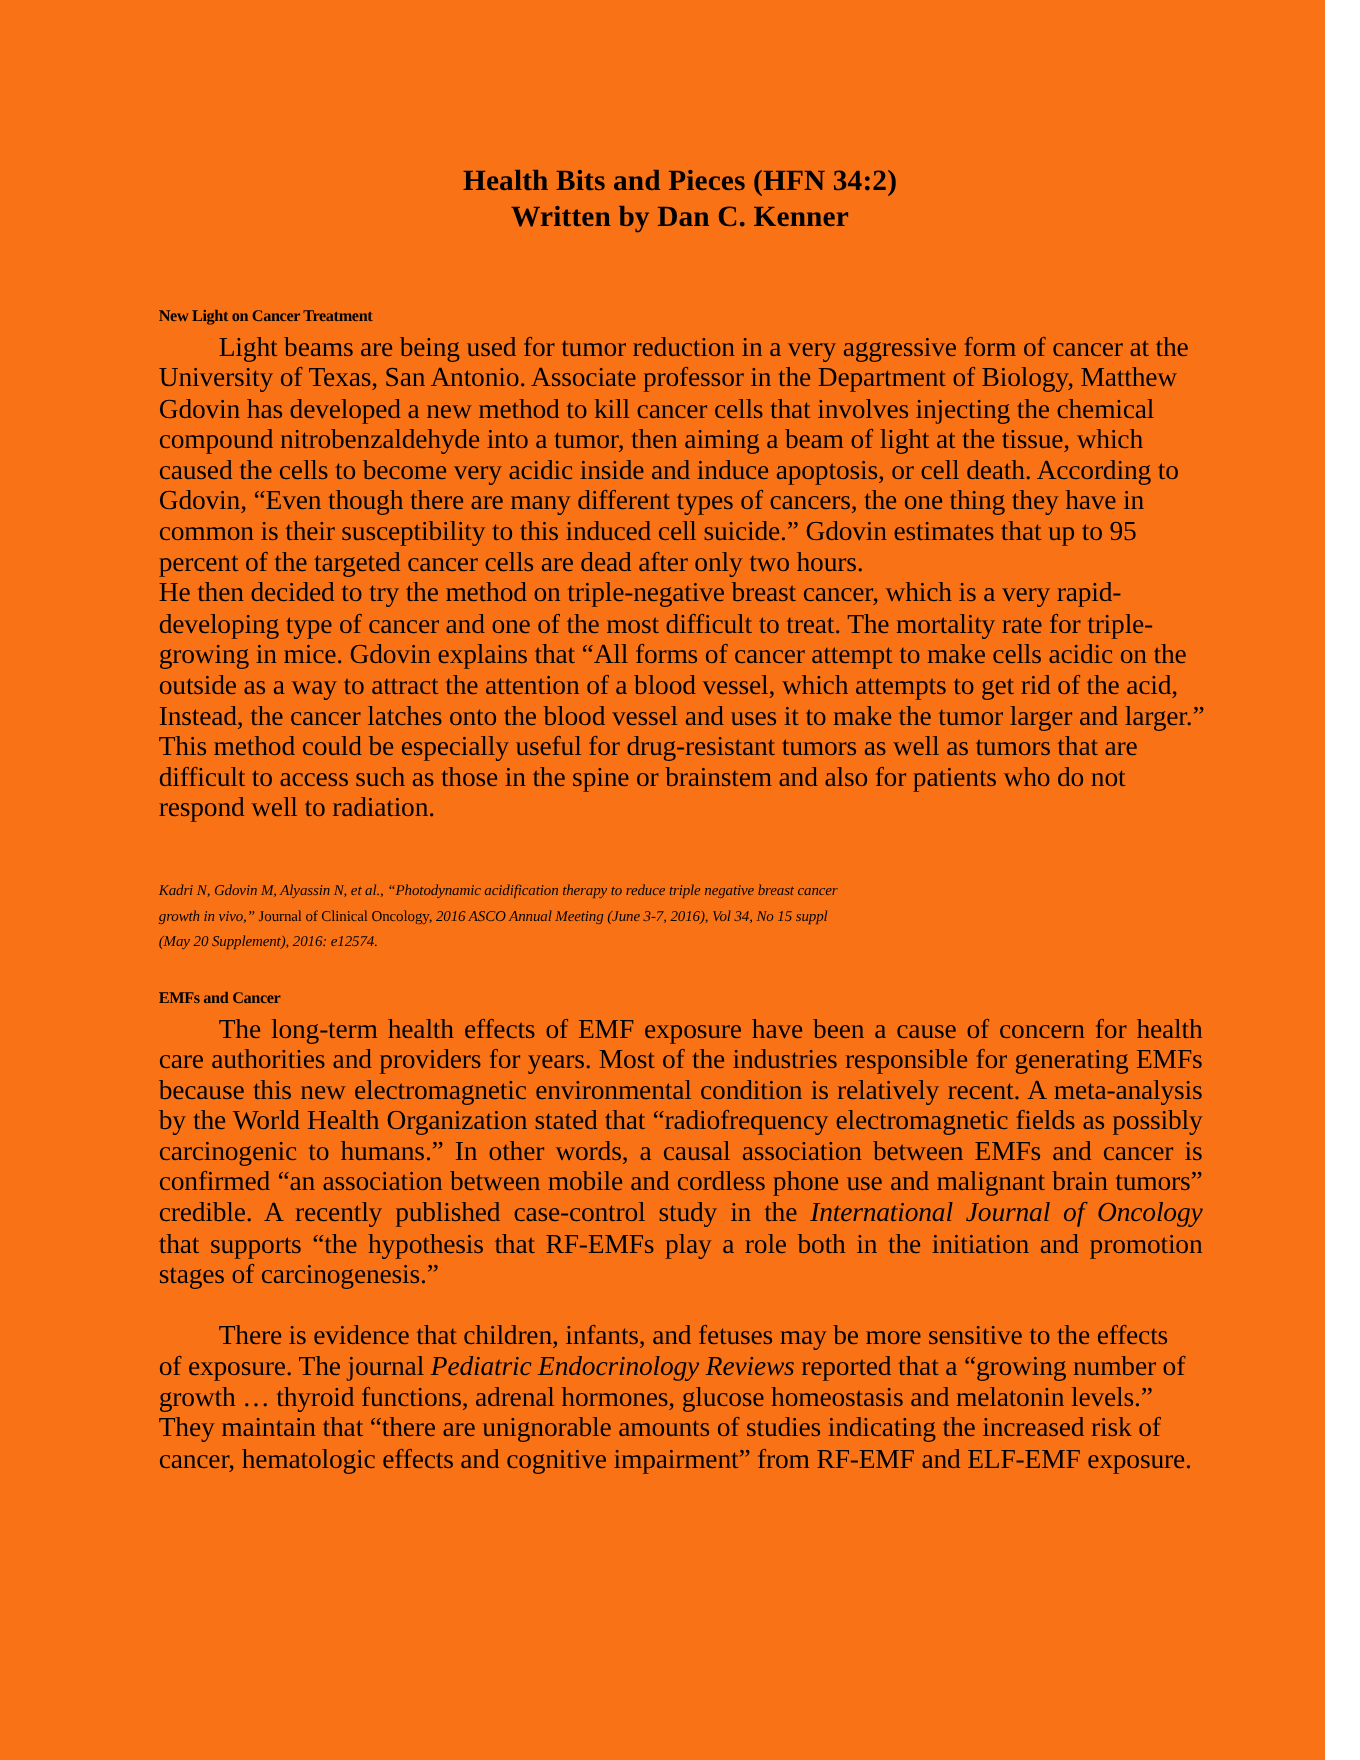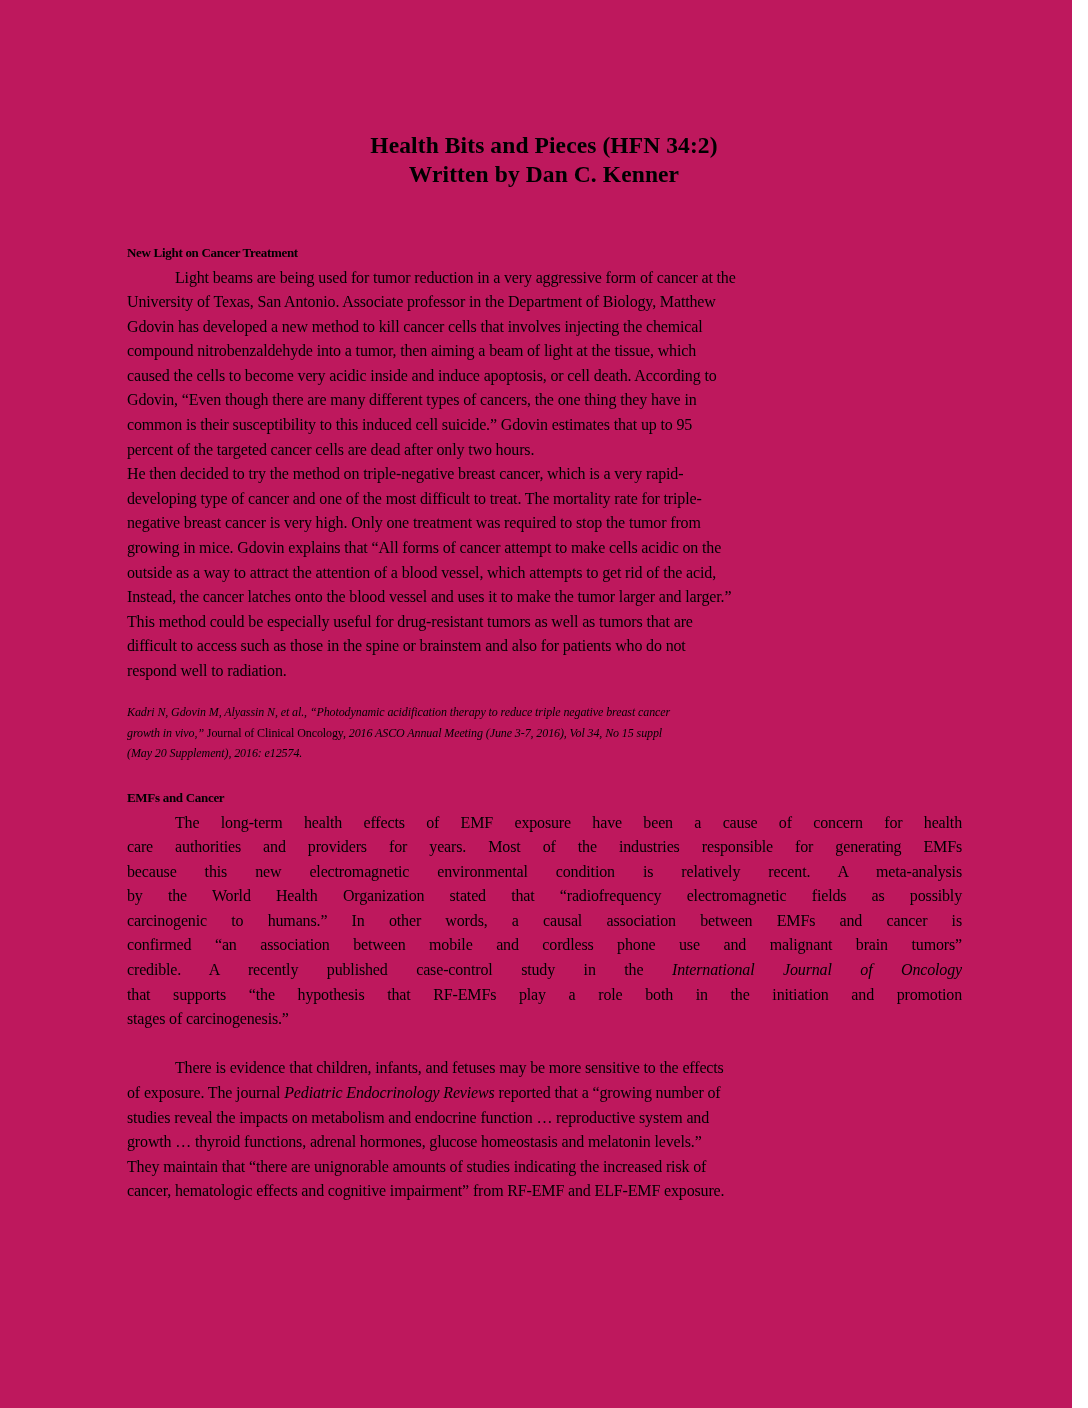--- a/index.html
+++ b/index.html
@@ -1,26 +1,26 @@
 <!DOCTYPE html>
 <html><head>
 <meta charset="utf-8">
 <style>
   html, body { margin: 0; padding: 0; background: #ffffff; }
   body {
     width: 1088px; height: 1408px; position: relative; overflow: hidden;
     font-family: "Liberation Serif", "DejaVu Serif", serif;
     color: #000;
   }
-  .page { position: absolute; left: 0; top: 0; width: 1060px; height: 1408px; background: #be185d; padding-left: 12px; }
+  .page { position: absolute; left: 0; top: 0; width: 1060px; height: 1408px; background: #f97316; }
   .title-block { position: absolute; top: 131px; left: 0; width: 1088px; text-align: center; }
   .title-line { font-weight: bold; font-size: 23.5px; line-height: 29px; letter-spacing: 0.1px; }
   .section { position: absolute; left: 127px; width: 835px; }
   .heading { font-weight: bold; font-size: 13px; line-height: 24.5px; letter-spacing: -0.3px; }
-  .line { font-size: 16px; line-height: 24.6px; white-space: nowrap; letter-spacing: -0.15px; }
+  .line { font-size: 22px; line-height: 24.6px; white-space: nowrap; letter-spacing: -0.15px; }
   .line.indent { padding-left: 48px; }
   .justify { display: block; text-align: justify; text-align-last: justify; white-space: normal; }
   .cite { position: absolute; left: 127px; top: 702px; width: 835px; }
   .cite-line { font-size: 12px; line-height: 20.5px; white-space: nowrap; letter-spacing: -0.1px; }
   .it { font-style: italic; }
 </style>
 </head>
 <body>
 
 <div class="page">
@@ -38,21 +38,20 @@
       <div class="line">Gdovin has developed a new method to kill cancer cells that involves injecting the chemical</div>
       <div class="line">compound nitrobenzaldehyde into a tumor, then aiming a beam of light at the tissue, which</div>
       <div class="line">caused the cells to become very acidic inside and induce apoptosis, or cell death. According to</div>
       <div class="line">Gdovin, “Even though there are many different types of cancers, the one thing they have in</div>
       <div class="line">common is their susceptibility to this induced cell suicide.” Gdovin estimates that up to 95</div>
       <div class="line">percent of the targeted cancer cells are dead after only two hours.</div>
     </div>
     <div>
       <div class="line">He then decided to try the method on triple-negative breast cancer, which is a very rapid-</div>
       <div class="line">developing type of cancer and one of the most difficult to treat. The mortality rate for triple-</div>
-      <div class="line">negative breast cancer is very high. Only one treatment was required to stop the tumor from</div>
       <div class="line">growing in mice. Gdovin explains that “All forms of cancer attempt to make cells acidic on the</div>
       <div class="line">outside as a way to attract the attention of a blood vessel, which attempts to get rid of the acid,</div>
       <div class="line">Instead, the cancer latches onto the blood vessel and uses it to make the tumor larger and larger.”</div>
       <div class="line">This method could be especially useful for drug-resistant tumors as well as tumors that are</div>
       <div class="line">difficult to access such as those in the spine or brainstem and also for patients who do not</div>
       <div class="line">respond well to radiation.</div>
     </div>
   </div>
 
   <div class="cite">
@@ -71,20 +70,19 @@
       <div class="line justify">carcinogenic to humans.” In other words, a causal association between EMFs and cancer is</div>
       <div class="line justify">confirmed “an association between mobile and cordless phone use and malignant brain tumors”</div>
       <div class="line justify"><span>credible. A recently published case-control study in the</span> <span class="it">International Journal of Oncology</span></div>
       <div class="line justify">that supports “the hypothesis that RF-EMFs play a role both in the initiation and promotion</div>
       <div class="line">stages of carcinogenesis.”</div>
     </div>
     <div style="height:24.6px;"></div>
     <div>
       <div class="line indent">There is evidence that children, infants, and fetuses may be more sensitive to the effects</div>
       <div class="line"><span>of exposure. The journal </span><span class="it">Pediatric Endocrinology Reviews</span><span> reported that a “growing number of</span></div>
-      <div class="line">studies reveal the impacts on metabolism and endocrine function … reproductive system and</div>
       <div class="line">growth … thyroid functions, adrenal hormones, glucose homeostasis and melatonin levels.”</div>
       <div class="line">They maintain that “there are unignorable amounts of studies indicating the increased risk of</div>
       <div class="line">cancer, hematologic effects and cognitive impairment” from RF-EMF and ELF-EMF exposure.</div>
     </div>
   </div>
 
 </div>
 
 </body></html>

